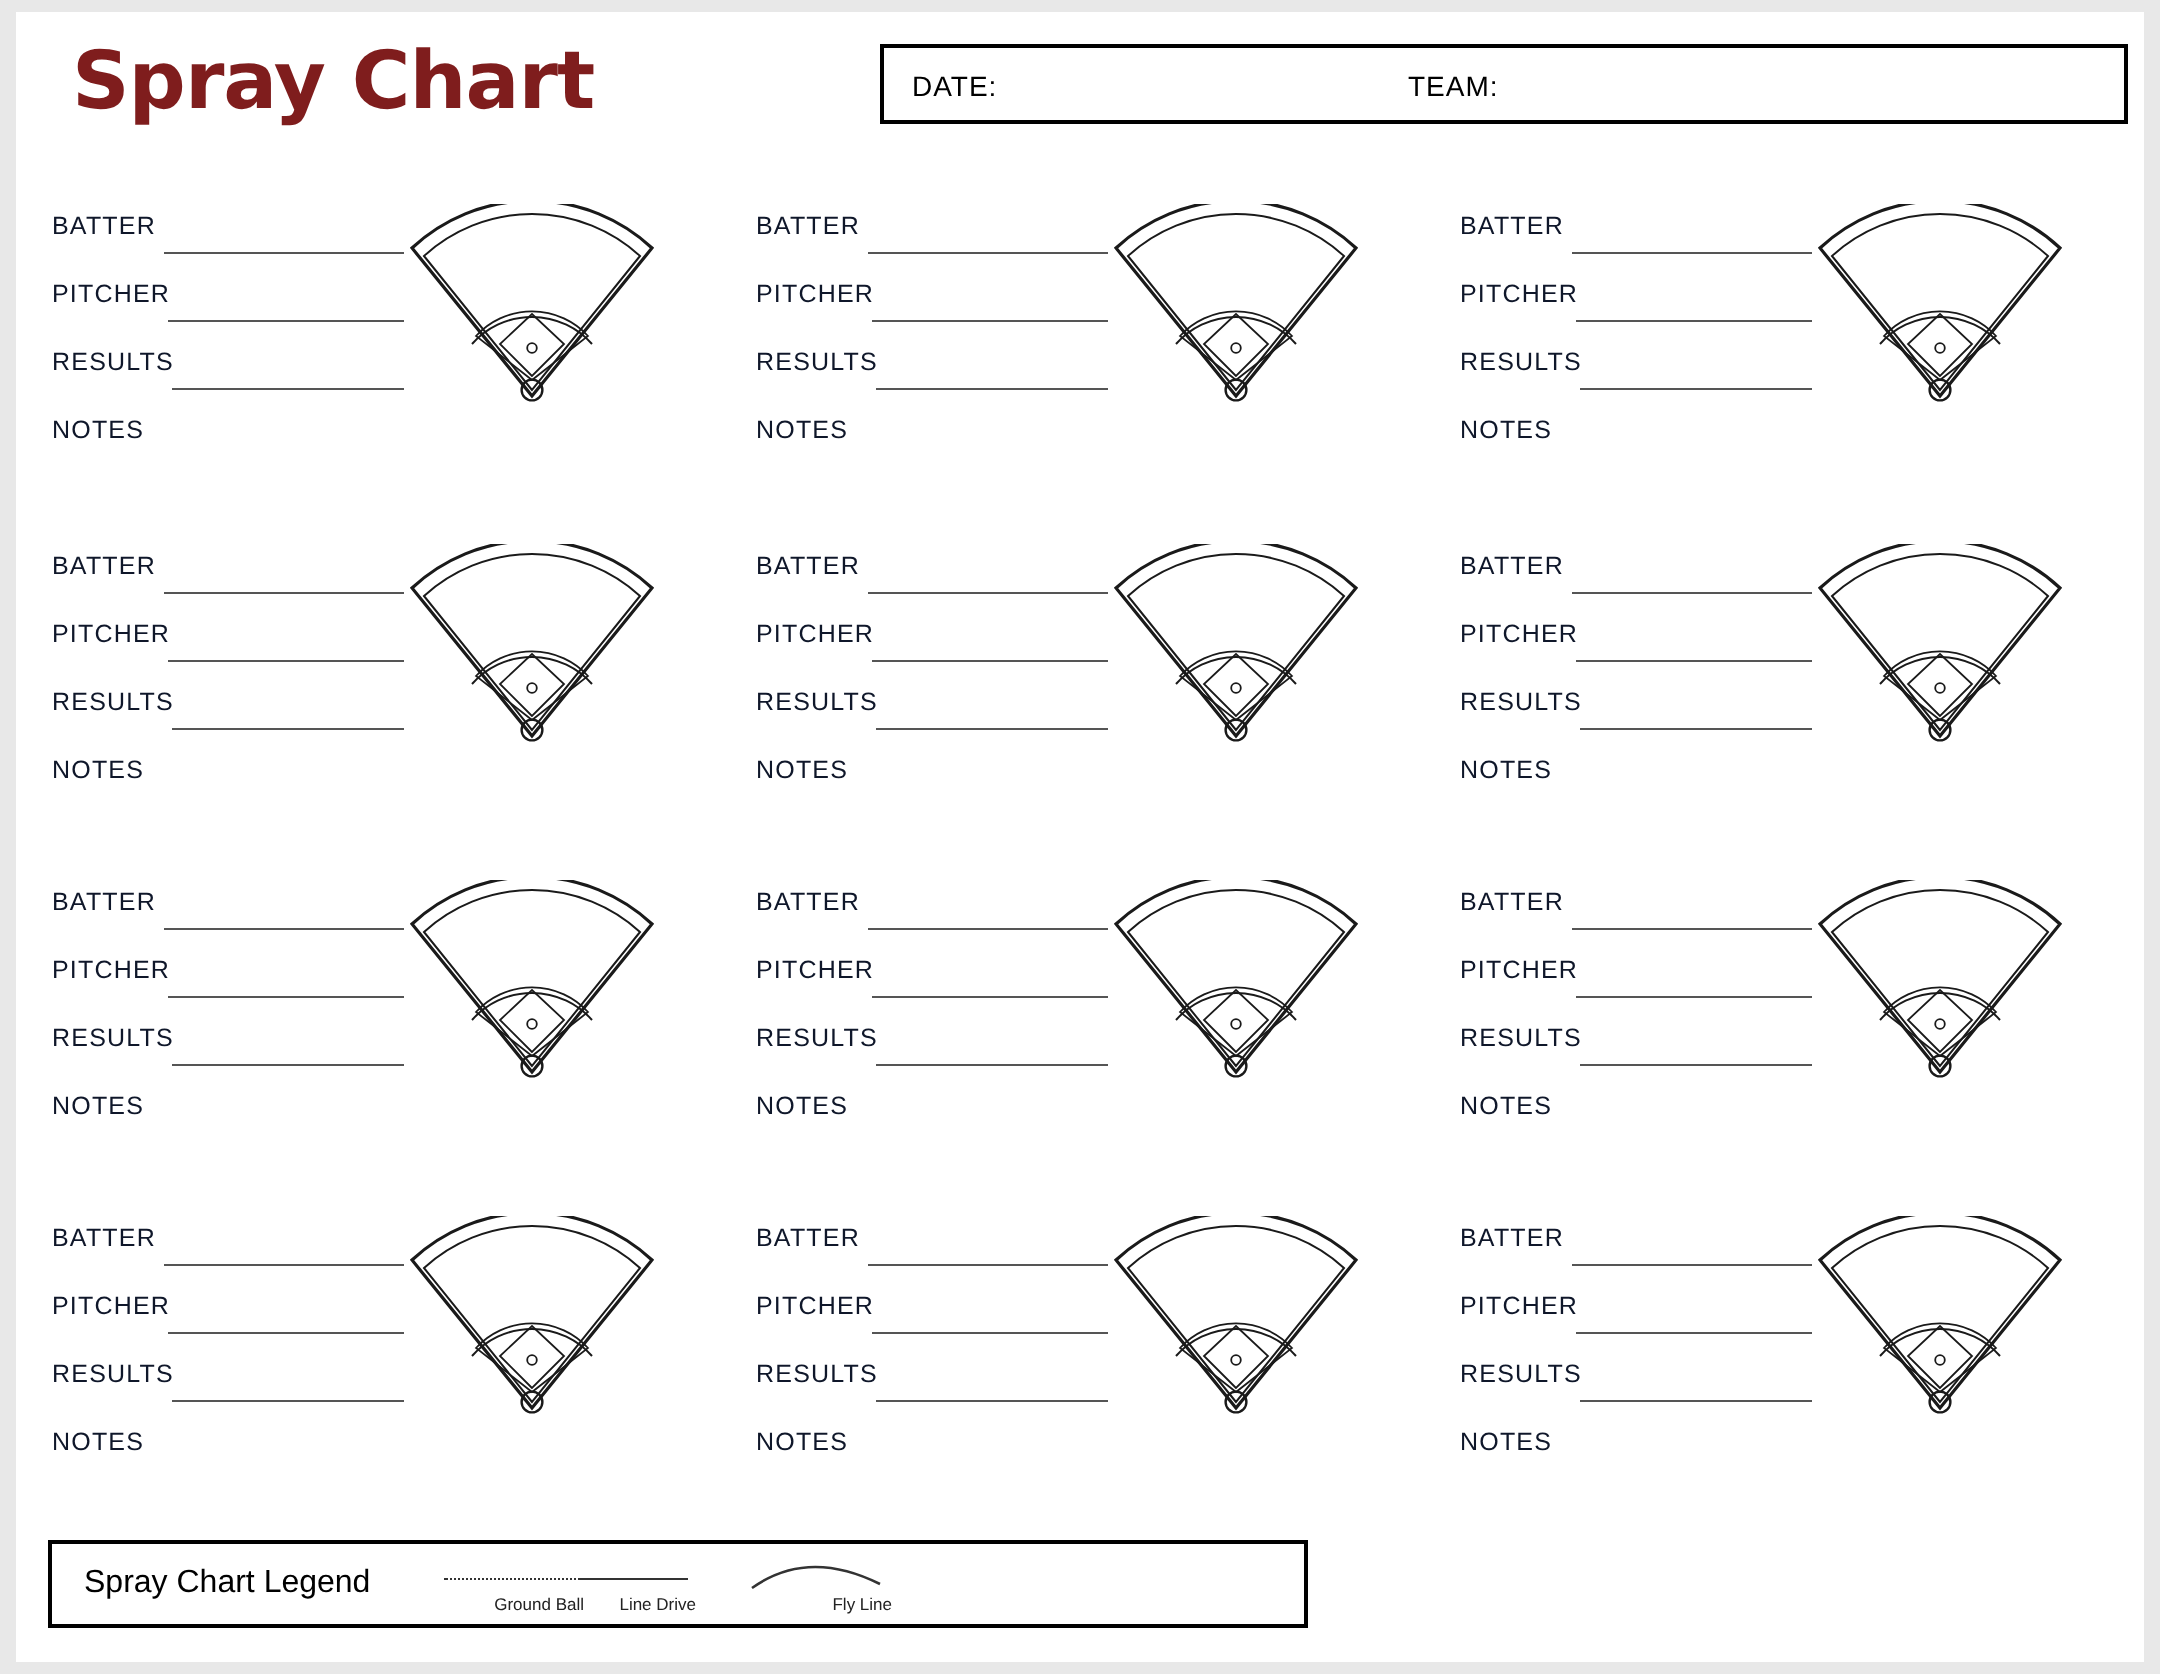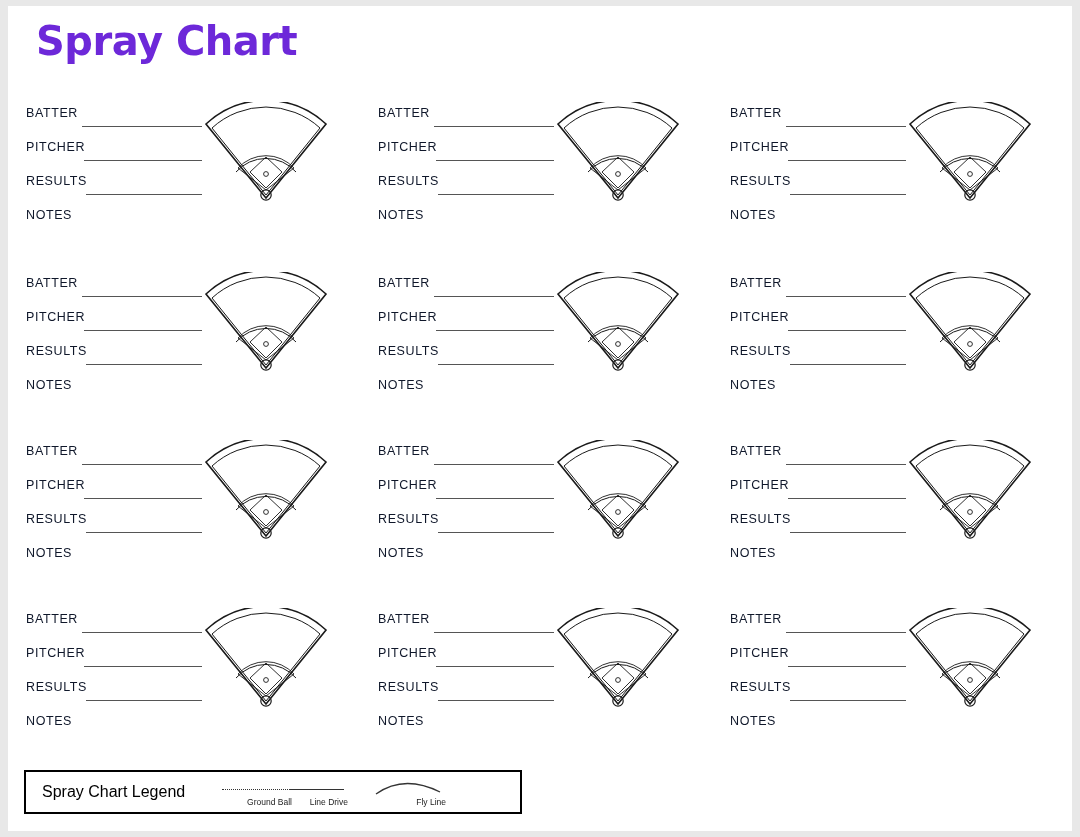--- a/index.html
+++ b/index.html
@@ -31,21 +31,21 @@
     width: 1064px;
     height: 78px;
   }
   .title {
     position: absolute;
     left: 28px;
     top: 12px;
     font-size: 40px;
     font-weight: bold;
     letter-spacing: -0.5px;
-    color: #6d28d9;
+    color: #7f1d1d;
     font-family: "DejaVu Sans", sans-serif;
   }
   .header-box {
     position: absolute;
     left: 432px;
     top: 16px;
     width: 624px;
     height: 40px;
     border: 2px solid #000;
     box-sizing: border-box;
@@ -108,21 +108,21 @@
     width: 140px;
     height: 104px;
   }
   .diamond svg { display: block; }
 
   
   .legend {
     position: absolute;
     left: 16px;
     top: 764px;
-    width: 498px;
+    width: 630px;
     height: 44px;
     border: 2px solid #000;
     box-sizing: border-box;
   }
   .legend-title {
     position: absolute;
     left: 16px;
     top: 11px;
     font-size: 16px;
     color: #000;
@@ -153,20 +153,24 @@
   }
   .sym svg { position: absolute; left: 0; top: 0; }
 </style>
 </head>
 <body>
 
 <div class="page">
 
   <div class="header">
     <div class="title">Spray Chart</div>
+    <div class="header-box">
+      <div class="fld date">DATE:</div>
+      <div class="fld team">TEAM:</div>
+    </div>
   </div>
 
   <div class="grid">
       <div class="cell" style="left: 0px; top: 0px;">
         <div class="labels">
           <div class="label-row batter">
             <span class="lbl">BATTER</span>
             <span class="line"></span>
           </div>
           <div class="label-row pitcher">

